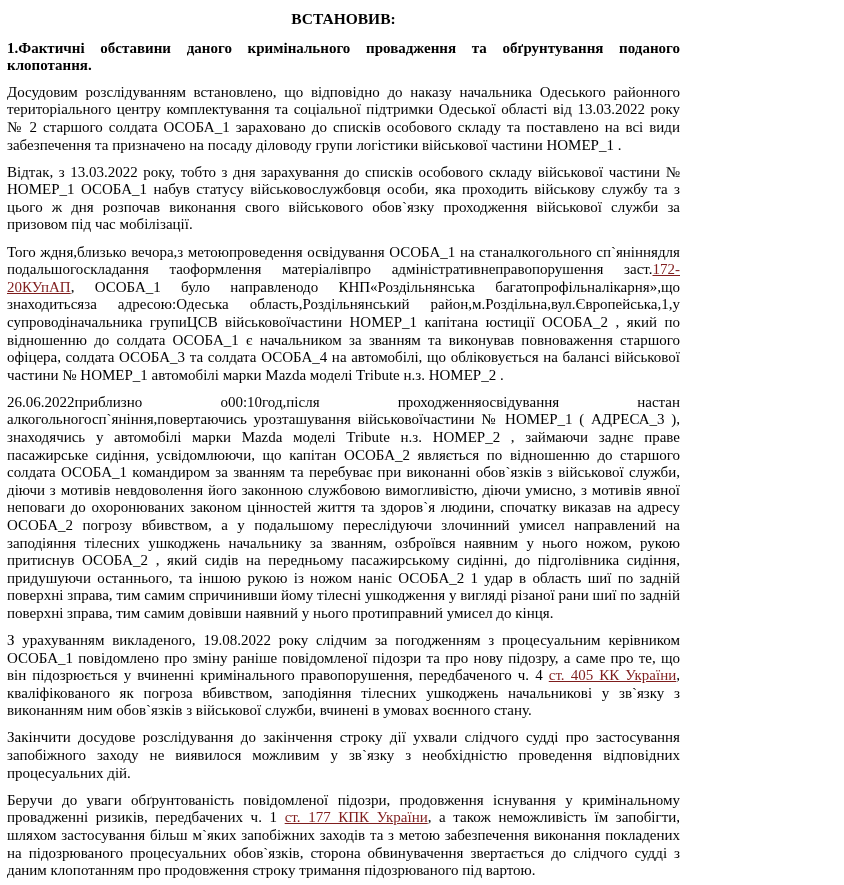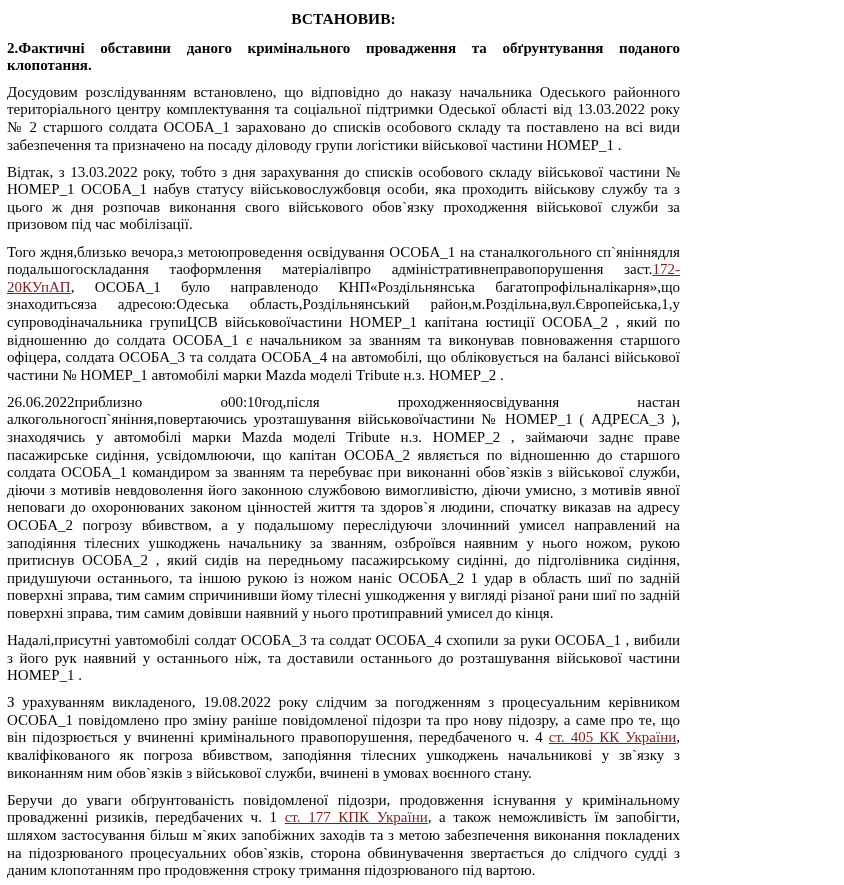--- a/index.html
+++ b/index.html
@@ -42,32 +42,32 @@
     cursor: pointer;
   }
 </style>
 </head>
 <body>
 
 <div class="page">
 
   <div class="doc-title">ВСТАНОВИВ:</div>
 
-  <div class="section-heading">2.Фактичні обставини даного кримінального провадження та обґрунтування поданого клопотання.</div>
+  <div class="section-heading">1.Фактичні обставини даного кримінального провадження та обґрунтування поданого клопотання.</div>
 
   <p class="para"><span>Досудовим розслідуванням встановлено, що відповідно до наказу начальника Одеського районного територіального центру комплектування та соціальної підтримки Одеської області від 13.03.2022 року № 2 старшого солдата ОСОБА_1 зараховано до списків особового складу та поставлено на всі види забезпечення та призначено на посаду діловоду групи логістики військової частини НОМЕР_1 .</span></p>
 
   <p class="para"><span>Відтак, з 13.03.2022 року, тобто з дня зарахування до списків особового складу військової частини № НОМЕР_1 ОСОБА_1 набув статусу військовослужбовця особи, яка проходить військову службу та з цього ж дня розпочав виконання свого військового обов`язку проходження військової служби за призовом під час мобілізації.</span></p>
 
 
   <p class="para"><span>Того ждня,близько вечора,з метоюпроведення освідування ОСОБА_1 на станалкогольного сп`яніннядля подальшогоскладання таоформлення матеріалівпро адміністративнеправопорушення заст.</span><a class="law-link" href="#">172-20КУпАП</a><span>, ОСОБА_1 було направленодо КНП«Роздільнянська багатопрофільналікарня»,що знаходитьсяза адресою:Одеська область,Роздільнянський район,м.Роздільна,вул.Європейська,1,у супроводіначальника групиЦСВ військовоїчастини НОМЕР_1 капітана юстиції ОСОБА_2 , який по відношенню до солдата ОСОБА_1 є начальником за званням та виконував повноваження старшого офіцера, солдата ОСОБА_3 та солдата ОСОБА_4 на автомобілі, що обліковується на балансі військової частини № НОМЕР_1 автомобілі марки Mazda моделі Tribute н.з. НОМЕР_2 .</span></p>
 
   <p class="para"><span>26.06.2022приблизно о00:10год,після проходженняосвідування настан алкогольногосп`яніння,повертаючись урозташування військовоїчастини № НОМЕР_1 ( АДРЕСА_3 ), знаходячись у автомобілі марки Mazda моделі Tribute н.з. НОМЕР_2 , займаючи заднє праве пасажирське сидіння, усвідомлюючи, що капітан ОСОБА_2 являється по відношенню до старшого солдата ОСОБА_1 командиром за званням та перебуває при виконанні обов`язків з військової служби, діючи з мотивів невдоволення його законною службовою вимогливістю, діючи умисно, з мотивів явної неповаги до охоронюваних законом цінностей життя та здоров`я людини, спочатку виказав на адресу ОСОБА_2 погрозу вбивством, а у подальшому переслідуючи злочинний умисел направлений на заподіяння тілесних ушкоджень начальнику за званням, озброївся наявним у нього ножом, рукою притиснув ОСОБА_2 , який сидів на передньому пасажирському сидінні, до підголівника сидіння, придушуючи останнього, та іншою рукою із ножом наніс ОСОБА_2 1 удар в область шиї по задній поверхні зправа, тим самим спричинивши йому тілесні ушкодження у вигляді різаної рани шиї по задній поверхні зправа, тим самим довівши наявний у нього протиправний умисел до кінця.</span></p>
 
-  <p class="para"><span>Надалі,присутні уавтомобілі солдат ОСОБА_3 та солдат ОСОБА_4 схопили за руки ОСОБА_1 , вибили з його рук наявний у останнього ніж, та доставили останнього до розташування військової частини НОМЕР_1 .</span></p>
 
   <p class="para"><span>З урахуванням викладеного, 19.08.2022 року слідчим за погодженням з процесуальним керівником ОСОБА_1 повідомлено про зміну раніше повідомленої підозри та про нову підозру, а саме про те, що він підозрюється у вчиненні кримінального правопорушення, передбаченого ч. 4 </span><a class="law-link" href="#">ст. 405 КК України</a><span>, кваліфікованого як погроза вбивством, заподіяння тілесних ушкоджень начальникові у зв`язку з виконанням ним обов`язків з військової служби, вчинені в умовах воєнного стану.</span></p>
 
 
+  <p class="para"><span>Закінчити досудове розслідування до закінчення строку дії ухвали слідчого судді про застосування запобіжного заходу не виявилося можливим у зв`язку з необхідністю проведення відповідних процесуальних дій.</span></p>
 
   <p class="para"><span>Беручи до уваги обґрунтованість повідомленої підозри, продовження існування у кримінальному провадженні ризиків, передбачених ч. 1 </span><a class="law-link" href="#">ст. 177 КПК України</a><span>, а також неможливість їм запобігти, шляхом застосування більш м`яких запобіжних заходів та з метою забезпечення виконання покладених на підозрюваного процесуальних обов`язків, сторона обвинувачення звертається до слідчого судді з даним клопотанням про продовження строку тримання підозрюваного під вартою.</span></p>
 
 </div>
 
 </body></html>

